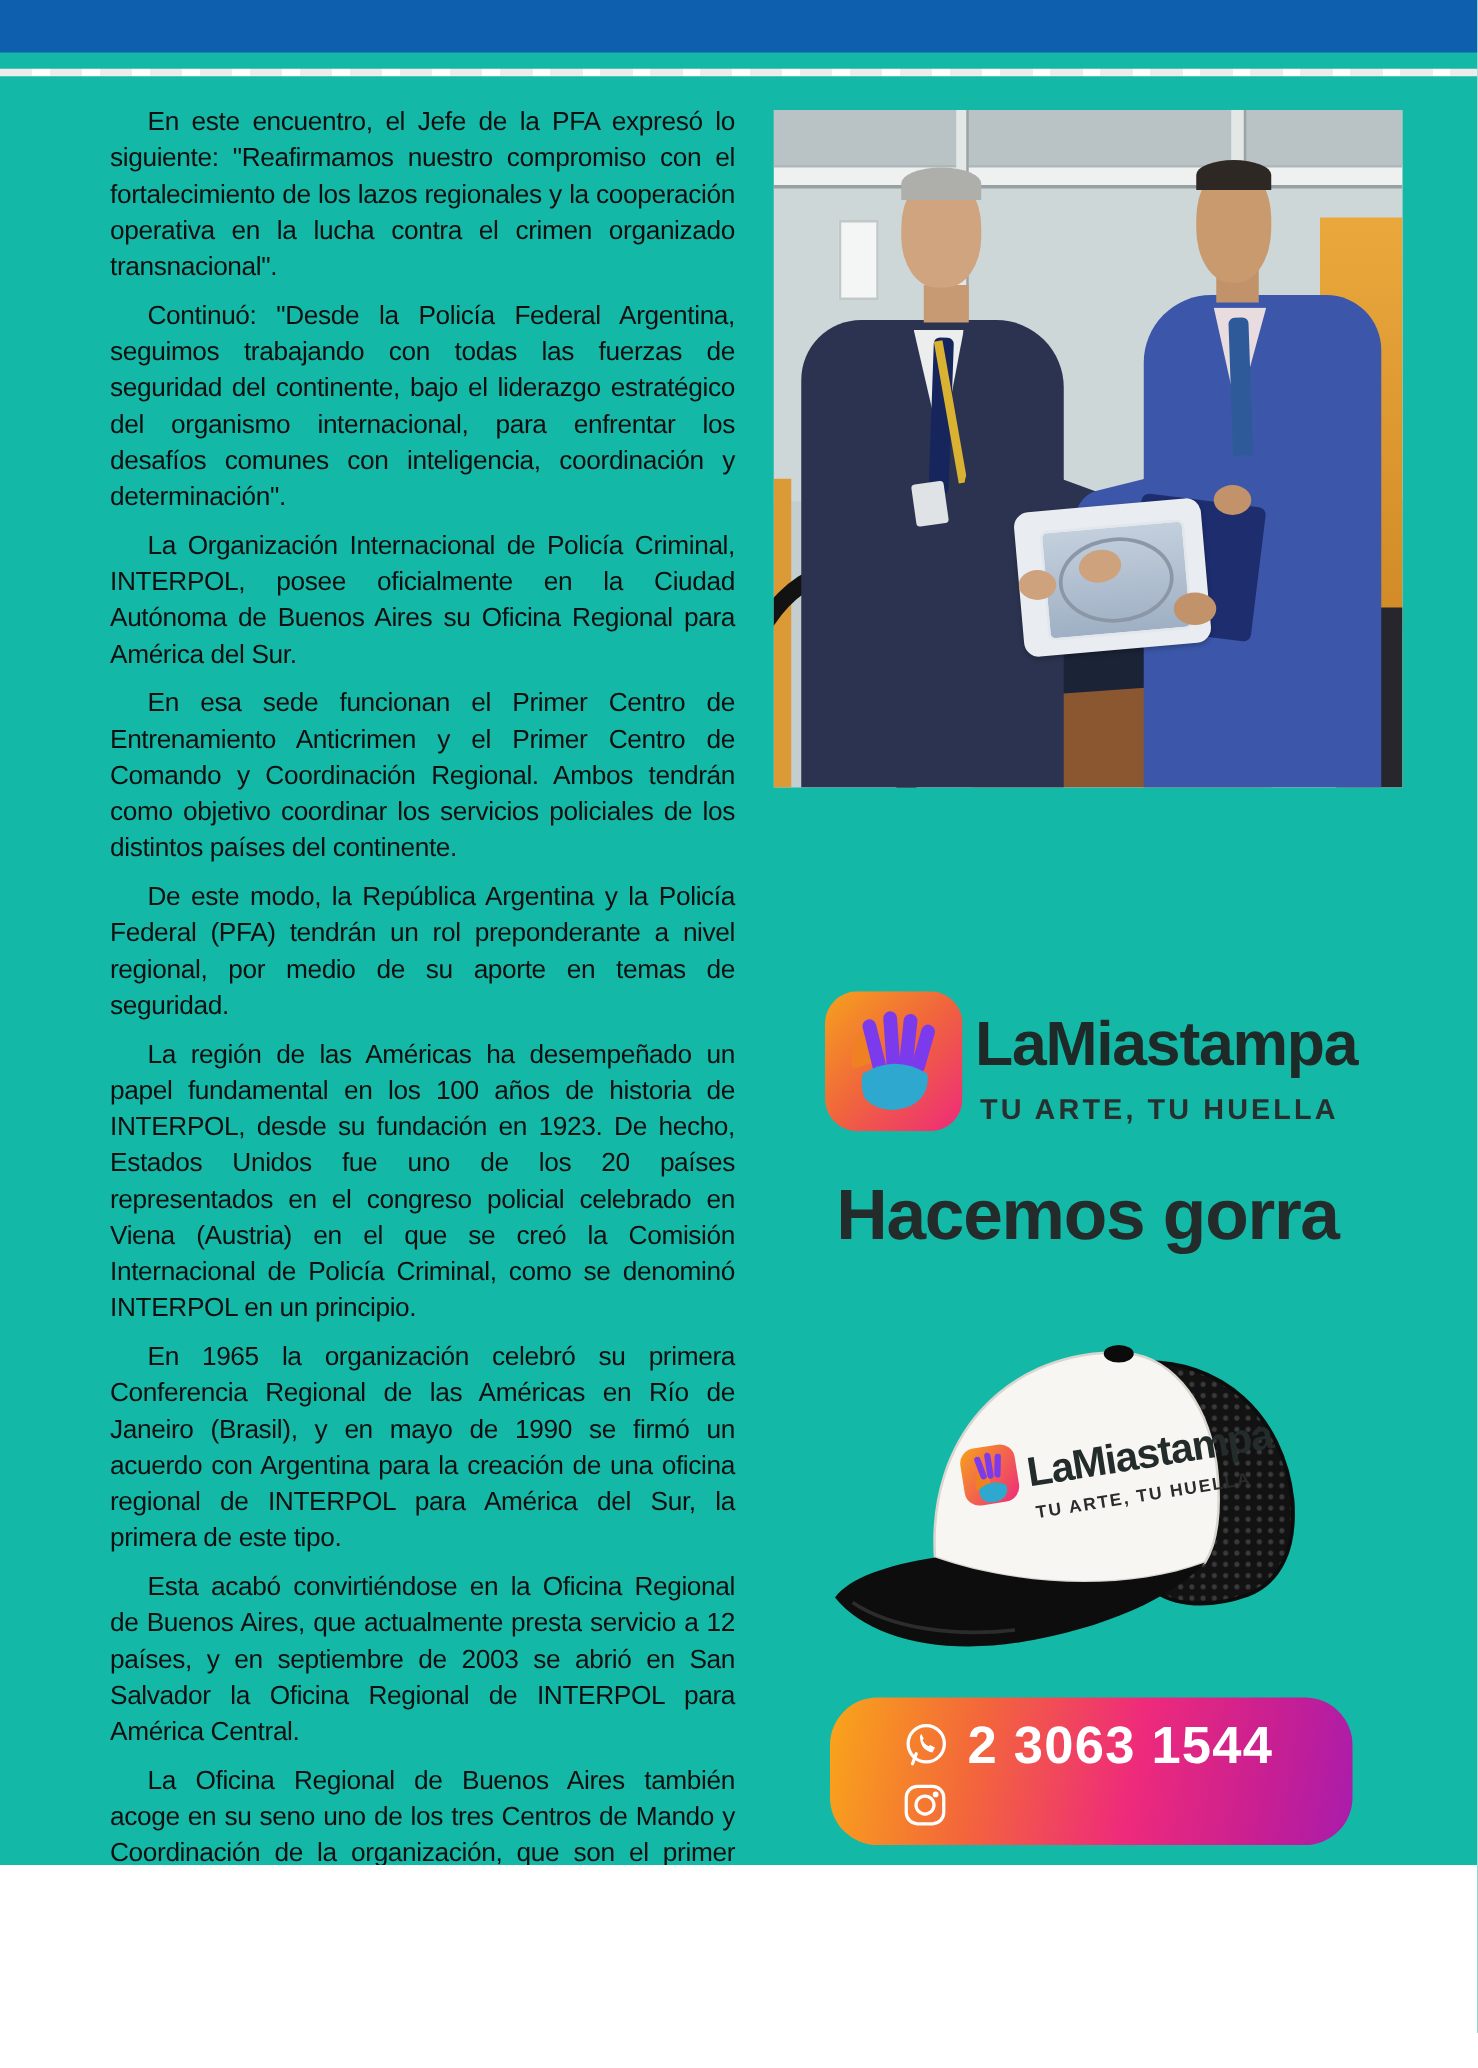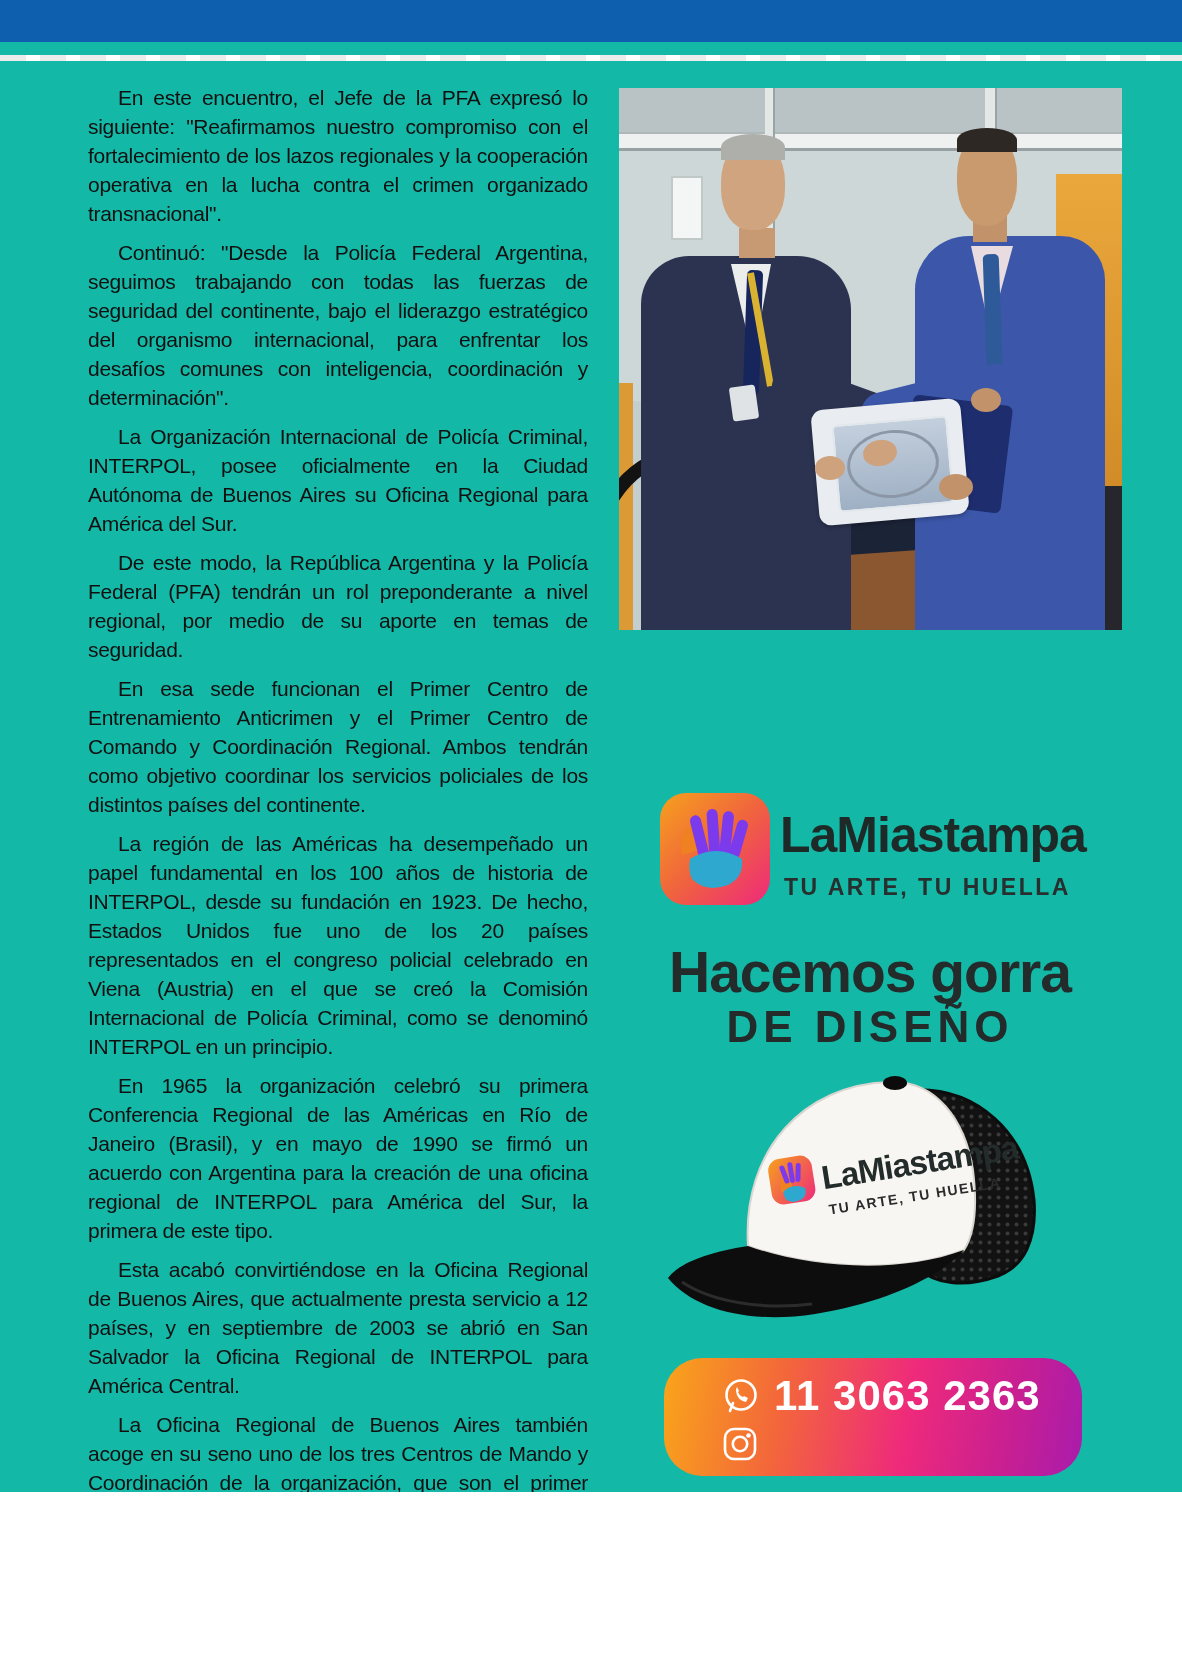--- a/index.html
+++ b/index.html
@@ -84,22 +84,22 @@
 
 <div class="page">
 
   <div class="top-bar"></div>
   <div class="dash-rule"></div>
 
   <div class="article">
     <p>En este encuentro, el Jefe de la PFA expresó lo siguiente: "Reafirmamos nuestro compromiso con el fortalecimiento de los lazos regionales y la cooperación operativa en la lucha contra el crimen organizado transnacional".</p>
     <p>Continuó: "Desde la Policía Federal Argentina, seguimos trabajando con todas las fuerzas de seguridad del continente, bajo el liderazgo estratégico del organismo internacional, para enfrentar los desafíos comunes con inteligencia, coordinación y determinación".</p>
     <p>La Organización Internacional de Policía Criminal, INTERPOL, posee oficialmente en la Ciudad Autónoma de Buenos Aires su Oficina Regional para América del Sur.</p>
+    <p>En esa sede funcionan el Primer Centro de Entrenamiento Anticrimen y el Primer Centro de Comando y Coordinación Regional. Ambos tendrán como objetivo coordinar los servicios policiales de los distintos países del continente.</p>
     <p>De este modo, la República Argentina y la Policía Federal (PFA) tendrán un rol preponderante a nivel regional, por medio de su aporte en temas de seguridad.</p>
-    <p>En esa sede funcionan el Primer Centro de Entrenamiento Anticrimen y el Primer Centro de Comando y Coordinación Regional. Ambos tendrán como objetivo coordinar los servicios policiales de los distintos países del continente.</p>
     <p>La región de las Américas ha desempeñado un papel fundamental en los 100 años de historia de INTERPOL, desde su fundación en 1923. De hecho, Estados Unidos fue uno de los 20 países representados en el congreso policial celebrado en Viena (Austria) en el que se creó la Comisión Internacional de Policía Criminal, como se denominó INTERPOL en un principio.</p>
     <p>En 1965 la organización celebró su primera Conferencia Regional de las Américas en Río de Janeiro (Brasil), y en mayo de 1990 se firmó un acuerdo con Argentina para la creación de una oficina regional de INTERPOL para América del Sur, la primera de este tipo.</p>
     <p>Esta acabó convirtiéndose en la Oficina Regional de Buenos Aires, que actualmente presta servicio a 12 países, y en septiembre de 2003 se abrió en San Salvador la Oficina Regional de INTERPOL para América Central.</p>
     <p>La Oficina Regional de Buenos Aires también acoge en su seno uno de los tres Centros de Mando y Coordinación de la organización, que son el primer punto de contacto de cualquier país que necesite asistencia urgente de la Secretaría General o de otro país.•</p>
   </div>
 
   <div class="photo">
     <div class="ph-glass-top"></div>
     <div class="ph-rail"></div>
     <div class="ph-glass-mid"></div>
@@ -153,21 +153,20 @@
       <rect x="34" y="22" width="11" height="44" rx="5.5" transform="rotate(-14 39 44)"></rect>
       <rect x="48" y="16" width="11" height="50" rx="5.5" transform="rotate(-4 53 41)"></rect>
       <rect x="61" y="18" width="11" height="48" rx="5.5" transform="rotate(6 66 42)"></rect>
       <rect x="73" y="26" width="11" height="40" rx="5.5" transform="rotate(16 78 46)"></rect>
     </g>
     <path d="M30 66 q26 -16 52 0 q2 18 -14 26 q-22 8 -36 -6 q-4 -8 -2 -20 Z" fill="#2fa8cf"></path>
   </svg>
   <div class="ad-brand">LaMiastampa</div>
   <div class="ad-tagline">TU ARTE, TU HUELLA</div>
   <div class="ad-h1">Hacemos gorra</div>
-  <div class="ad-h2">DE DISEÑO</div>
 
   <svg class="cap" width="430" height="280" viewBox="0 0 430 280">
     <defs>
       <pattern id="mesh" width="9" height="9" patternUnits="userSpaceOnUse">
         <rect width="9" height="9" fill="#121212"></rect>
         <circle cx="4.5" cy="4.5" r="2" fill="#3a3a3a"></circle>
       </pattern>
       <linearGradient id="lg2" x1="0" y1="0" x2="1" y2="1">
         <stop offset="0" stop-color="#f6a11c"></stop>
           <stop offset="1" stop-color="#ee2a7b"></stop>
@@ -192,21 +191,21 @@
     <path d="M30 224 C60 244 110 252 160 246" fill="none" stroke="#2c2c2c" stroke-width="3"></path>
   </svg>
 
   <div class="pill">
     <div class="pill-row">
       <svg width="38" height="38" viewBox="0 0 38 38">
         <circle cx="19" cy="18" r="14.5" fill="none" stroke="#ffffff" stroke-width="2.6"></circle>
         <path d="M8 34 L11 26" stroke="#ffffff" stroke-width="2.6" stroke-linecap="round"></path>
         <path d="M14 12 c0 9 5 12 10 13 l2 -4 -4 -2 -1 1 c-3 -1 -4 -3 -5 -5 l1 -1 -2 -4 z" fill="#ffffff"></path>
       </svg>
-      <span class="pill-phone">11 3063 2363</span>
+      <span class="pill-phone">2 3063 1544</span>
     </div>
     <div class="pill-row">
       <svg width="36" height="36" viewBox="0 0 36 36">
         <rect x="3" y="3" width="30" height="30" rx="9" fill="none" stroke="#ffffff" stroke-width="2.6"></rect>
         <circle cx="18" cy="18" r="7.2" fill="none" stroke="#ffffff" stroke-width="2.6"></circle>
         <circle cx="26.5" cy="9.5" r="2.3" fill="#ffffff"></circle>
       </svg>
     </div>
   </div>
 

